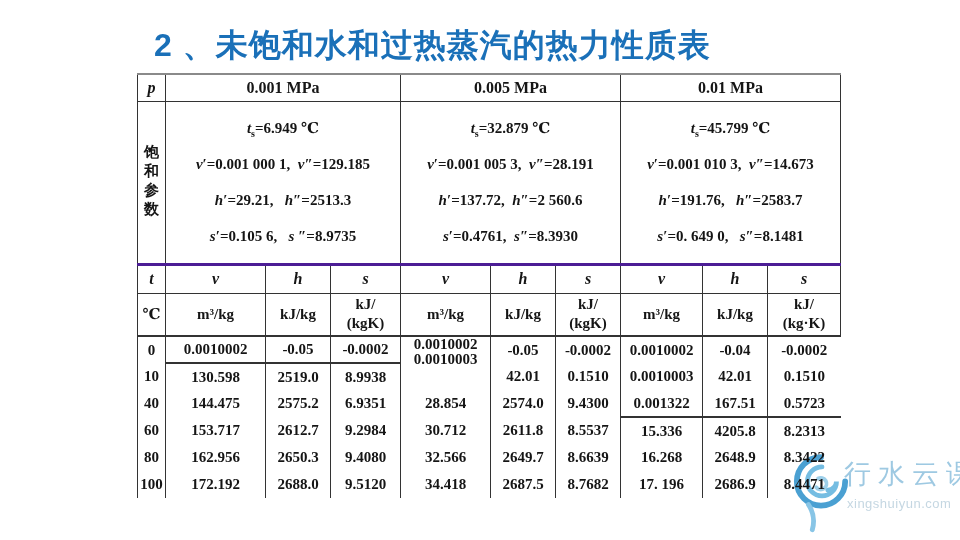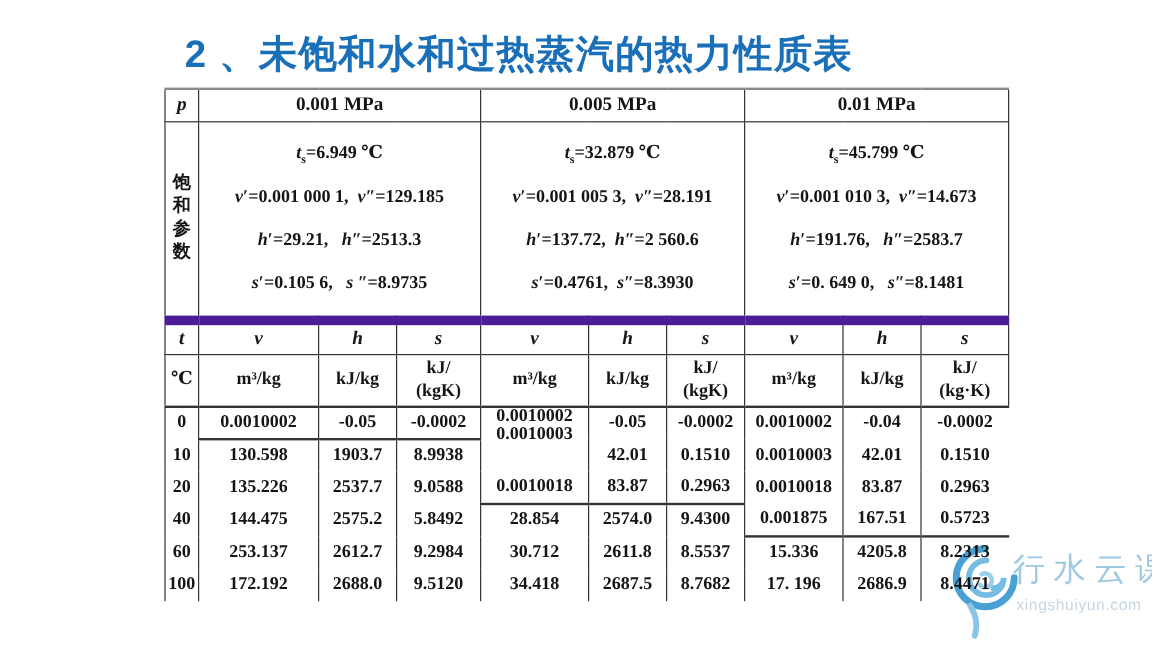--- a/index.html
+++ b/index.html
@@ -21,21 +21,21 @@
   }
   table.props td,table.props th{
     padding:0;text-align:center;vertical-align:middle;white-space:pre-line;
   }
   .bl{border-left:1px solid #333;}
   .br{border-right:1px solid #333;}
   tr.p-row{height:27px;}
   tr.p-row>*{border-top:2px solid #8a8a8a;border-bottom:1px solid #333;font-size:16px;}
   .p-cell{font-style:italic;}
   tr.sat-row{height:86px;}
-  tr.sat-row>*{border-bottom:8px solid #4c1d95;}
+  tr.sat-row>*{border-bottom:3px solid #4c1d95;}
   tr.head-row{height:29px;}
   tr.head-row>*{border-bottom:1px solid #333;font-size:16px;}
   .var{font-style:italic;}
   tr.units-row{height:43px;}
   tr.units-row>*{border-bottom:2px solid #333;font-size:15px;line-height:19px;}
   tbody.data tr{height:27px;}
   tbody.data td{font-size:15px;}
   .pb{border-bottom:2px solid #333;}
   .sat-cell{font-size:15px;}
   .sat-line{white-space:pre;line-height:19px;}
@@ -155,64 +155,64 @@
 0.0010003</div></td>
         <td class="br">-0.05</td>
         <td class="br">-0.0002</td>
         <td class="br">0.0010002</td>
         <td class="br">-0.04</td>
         <td class="">-0.0002</td>
       </tr>
       <tr>
         <td class="bl br">10</td>
         <td class="br">130.598</td>
-        <td class="br">1903.7</td>
+        <td class="br">2519.0</td>
         <td class="br">8.9938</td>
         <td class="br"></td>
         <td class="br">42.01</td>
         <td class="br">0.1510</td>
         <td class="br">0.0010003</td>
         <td class="br">42.01</td>
         <td class="">0.1510</td>
       </tr>
       <tr>
-        <td class="bl br">20</td>
-        <td class="br">135.226</td>
-        <td class="br">2537.7</td>
-        <td class="br">9.0588</td>
-        <td class="br pb">0.0010018</td>
-        <td class="br pb">83.87</td>
-        <td class="br pb">0.2963</td>
-        <td class="br">0.0010018</td>
-        <td class="br">83.87</td>
-        <td class="">0.2963</td>
-      </tr>
-      <tr>
         <td class="bl br">40</td>
         <td class="br">144.475</td>
         <td class="br">2575.2</td>
-        <td class="br">5.8492</td>
+        <td class="br">6.9351</td>
         <td class="br">28.854</td>
         <td class="br">2574.0</td>
         <td class="br">9.4300</td>
-        <td class="br pb">0.001875</td>
+        <td class="br pb">0.001322</td>
         <td class="br pb">167.51</td>
         <td class="pb">0.5723</td>
       </tr>
       <tr>
         <td class="bl br">60</td>
-        <td class="br">253.137</td>
+        <td class="br">153.717</td>
         <td class="br">2612.7</td>
         <td class="br">9.2984</td>
         <td class="br">30.712</td>
         <td class="br">2611.8</td>
         <td class="br">8.5537</td>
         <td class="br">15.336</td>
         <td class="br">4205.8</td>
         <td class="">8.2313</td>
+      </tr>
+      <tr>
+        <td class="bl br">80</td>
+        <td class="br">162.956</td>
+        <td class="br">2650.3</td>
+        <td class="br">9.4080</td>
+        <td class="br">32.566</td>
+        <td class="br">2649.7</td>
+        <td class="br">8.6639</td>
+        <td class="br">16.268</td>
+        <td class="br">2648.9</td>
+        <td class="">8.3422</td>
       </tr>
       <tr>
         <td class="bl br">100</td>
         <td class="br">172.192</td>
         <td class="br">2688.0</td>
         <td class="br">9.5120</td>
         <td class="br">34.418</td>
         <td class="br">2687.5</td>
         <td class="br">8.7682</td>
         <td class="br">17. 196</td>

